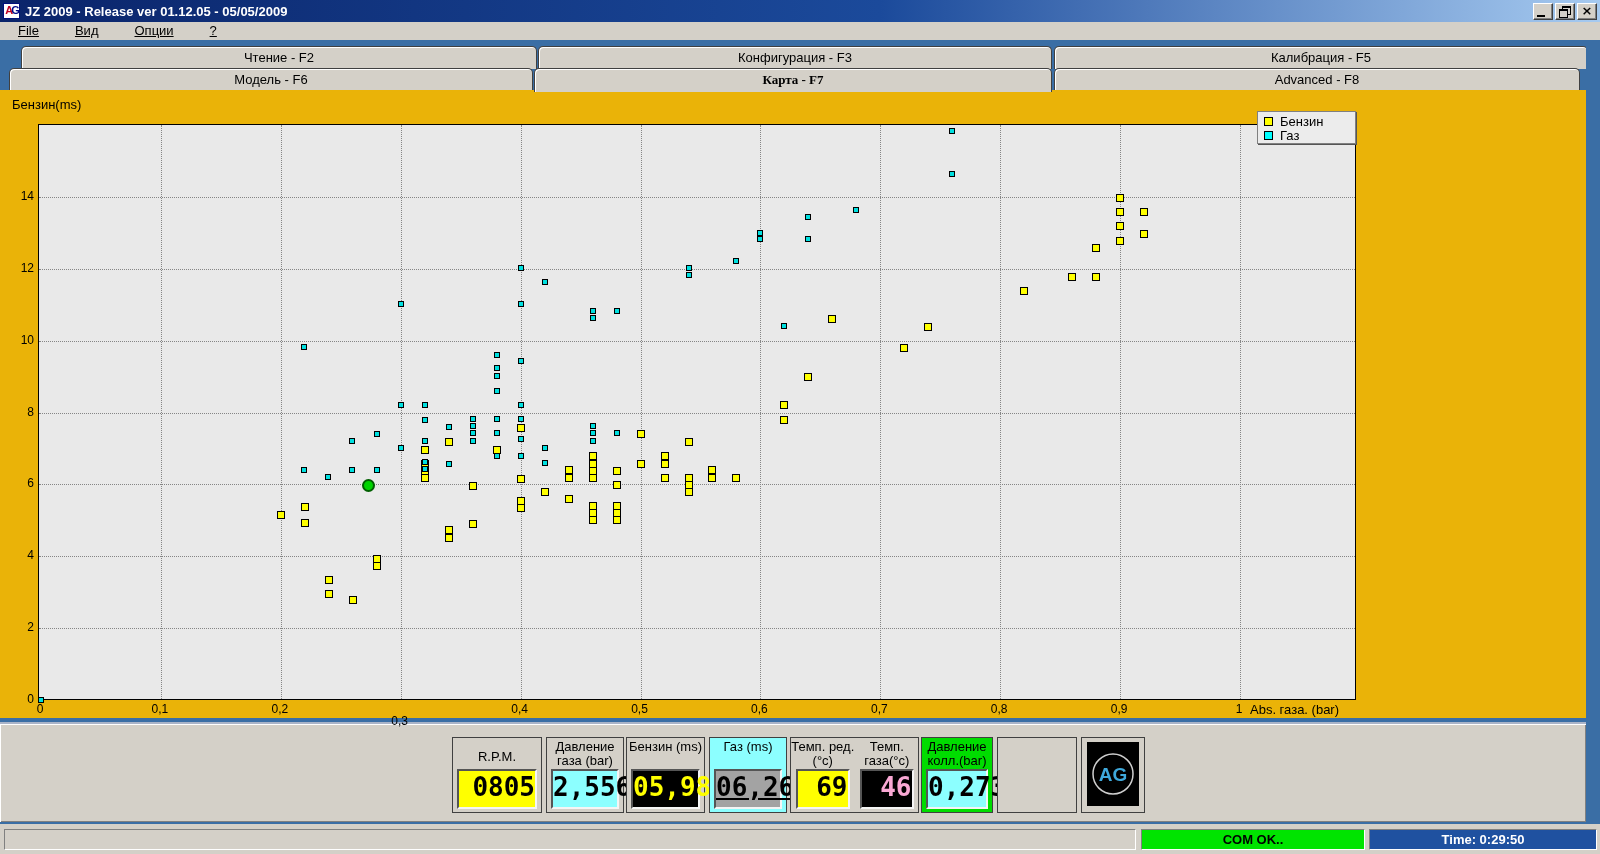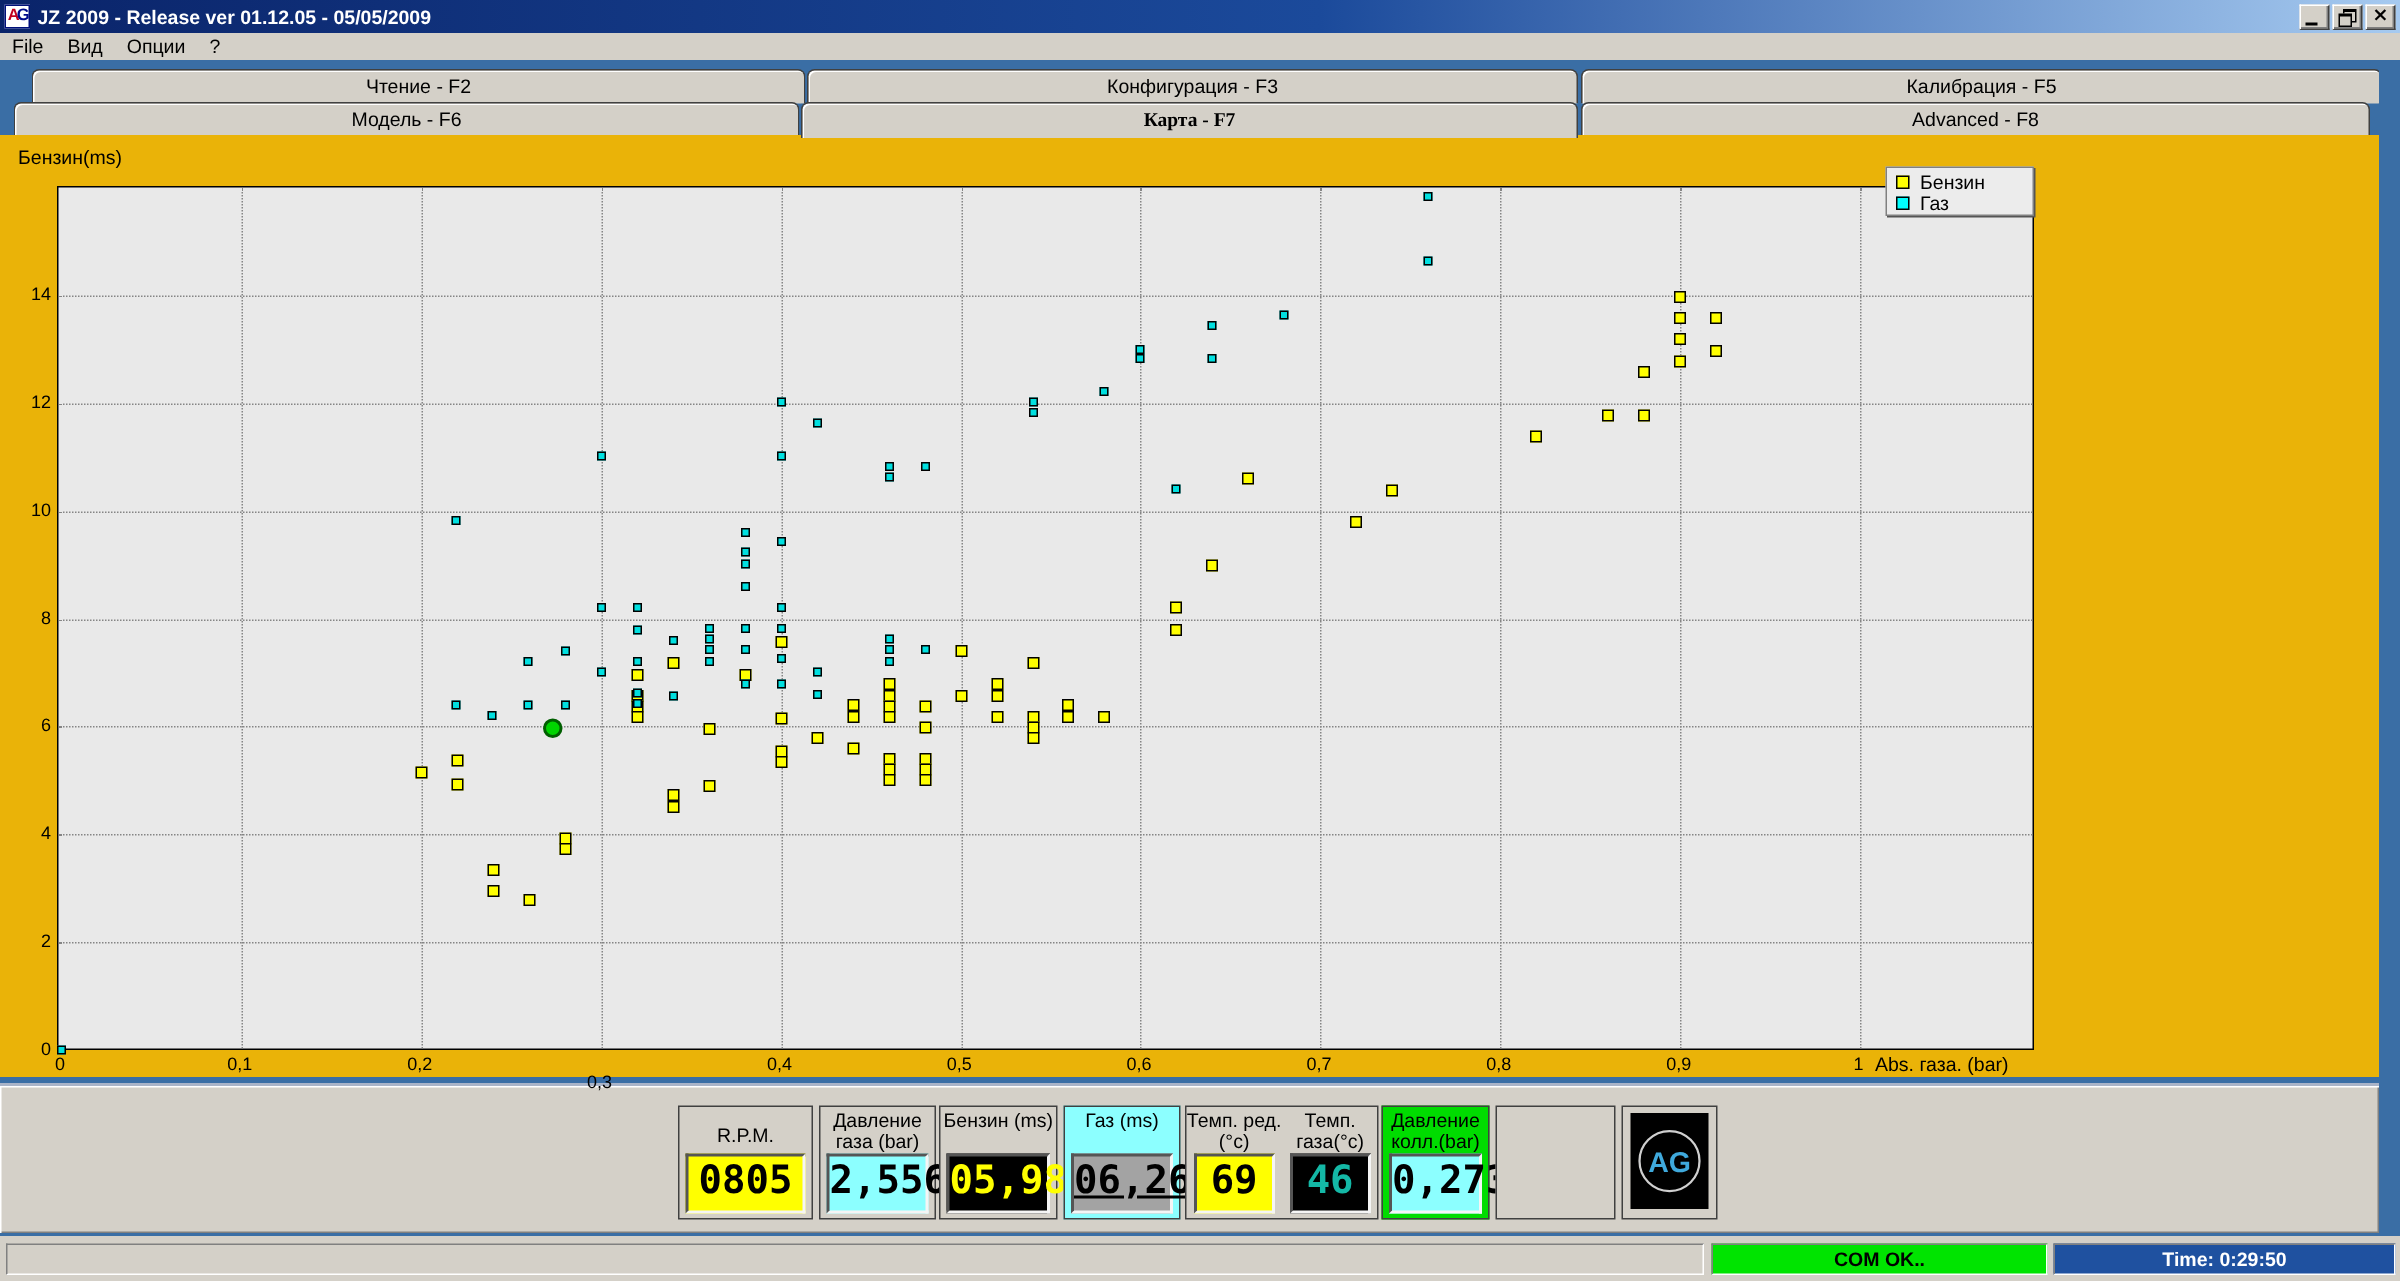--- a/index.html
+++ b/index.html
@@ -14,21 +14,21 @@
   #titletext{color:#fff;font-weight:bold;font-size:13px;margin-left:5px;white-space:nowrap;}
   #winbtns{position:absolute;right:3px;top:3px;display:flex;gap:2px;}
   .winbtn{width:18px;height:15px;background:#d4d0c8;border:1px solid;border-color:#fff #404040 #404040 #fff;
     box-shadow:inset -1px -1px 0 #808080;position:relative;}
   .gmin{position:absolute;left:3px;bottom:2px;width:8px;height:2px;background:#000;}
   .grest .r1{position:absolute;left:6px;top:2px;width:7px;height:6px;border:1px solid #000;border-top-width:2px;background:#d4d0c8;}
   .grest .r2{position:absolute;left:3px;top:5px;width:7px;height:6px;border:1px solid #000;border-top-width:2px;background:#d4d0c8;}
   .gclose{position:absolute;left:0;top:-1px;width:18px;text-align:center;font:bold 13px "DejaVu Sans",sans-serif;}
   
   #menubar{left:0;top:22px;width:1600px;height:18px;background:#d4d0c8;display:flex;align-items:center;}
-  .menuitem{font-size:13px;padding:0 8px;height:18px;line-height:18px;}
+  .menuitem{font-size:13px;padding:0 18px;height:18px;line-height:18px;text-decoration:underline;}
   
   .tab{position:absolute;height:22px;background:#d4d0c8;border:1px solid #404040;border-bottom:none;
     border-radius:5px 5px 0 0;box-shadow:inset 1px 1px 0 #fff;text-align:center;
     font-size:13px;line-height:21px;}
   .tab.active{height:23px;font-weight:bold;z-index:4;}
   
   #mainpanel{left:0;top:90px;width:1586px;height:628px;background:#eab308;z-index:2;}
   #bluestrip{left:1586px;top:40px;width:14px;height:782px;background:#3a6ea5;}
   
   #plot{left:38px;top:124px;width:1318px;height:576px;background:#e9e9e9;border:1px solid #000;box-sizing:border-box;}
@@ -60,21 +60,21 @@
   .rplabel{position:absolute;font-size:13.5px;}
   #checkbox{position:absolute;width:13px;height:13px;background:#fff;border:1px solid;
     border-color:#808080 #fff #fff #808080;box-shadow:inset 1px 1px 0 #404040;box-sizing:content-box;}
   .minisq{width:7px;height:7px;border:1px solid #000;box-sizing:border-box;display:inline-block;}
   
   #gaugepanel{left:0;top:722px;width:1586px;height:98px;background:#d4d0c8;
     border-top:2px solid #aab4c8;box-shadow:inset 1px 1px 0 #fff, inset -1px -1px 0 #808080;}
   .gauge{position:absolute;top:13px;height:76px;border:1px solid #404040;background:#d4d0c8;box-sizing:border-box;}
   .glabel{font-size:13px;line-height:14px;text-align:center;padding-top:2px;}
   .gvalue{position:absolute;bottom:3px;left:4px;right:4px;height:40px;border:2px solid;border-color:#555 #f5f5f5 #f5f5f5 #555;
-    font:bold 26px "DejaVu Sans Mono",monospace;text-align:center;line-height:33px;box-sizing:border-box;}
+    font:bold 26px "DejaVu Sans Mono",monospace;text-align:right;line-height:33px;box-sizing:border-box;}
   
   #statusbar{left:0;top:824px;width:1600px;height:30px;background:#d4d0c8;}
   .statseg{position:absolute;top:5px;height:21px;border:1px solid;border-color:#808080 #fff #fff #808080;
     box-sizing:border-box;font-weight:bold;font-size:13px;text-align:center;line-height:19px;}
 </style>
 </head>
 <body>
 
 <div class="abs" id="titlebar">
   <div id="appicon"><span style="color:#c00020">A</span><span style="color:#000a8a">G</span></div>
@@ -373,21 +373,21 @@
       <div class="glabel">Газ (ms)</div>
       <div class="gvalue" style="background: #a3a3a3; color: rgb(0, 0, 0); text-decoration: underline;">06,26</div>
     </div>
     <div class="gauge" style="left: 790px; width: 129px;">
       <div style="position: absolute; left: 0px; top: 0px; width: 63.5px; height: 74px;">
         <div class="glabel">Темп. ред.(°c)</div>
         <div class="gvalue" style="left: 5px; right: 5px; background: rgb(255, 255, 0); color: rgb(0, 0, 0);">69</div>
       </div>
       <div style="position: absolute; left: 64px; top: 0px; width: 63.5px; height: 74px;">
         <div class="glabel">Темп. газа(°c)</div>
-        <div class="gvalue" style="left: 5px; right: 5px; background: rgb(0, 0, 0); color: #14b8a6;">46</div>
+        <div class="gvalue" style="left: 5px; right: 5px; background: rgb(0, 0, 0); color: #f9a8d4;">46</div>
       </div>
     </div>
     <div class="gauge" style="left: 921px; width: 72px; background: rgb(0, 220, 0);">
       <div class="glabel">Давление колл.(bar)</div>
       <div class="gvalue" style="background: rgb(140, 255, 255); color: rgb(0, 0, 0);">0,273</div>
     </div>
     <div class="gauge" style="left: 997px; width: 80px;"></div>
     <div class="gauge" style="left: 1081px; width: 64px;">
       <div style="position: absolute; left: 5px; top: 4px; width: 52px; height: 64px; background: rgb(0, 0, 0); display: flex; align-items: center; justify-content: center;">
         <svg width="46" height="46" viewBox="0 0 46 46">

